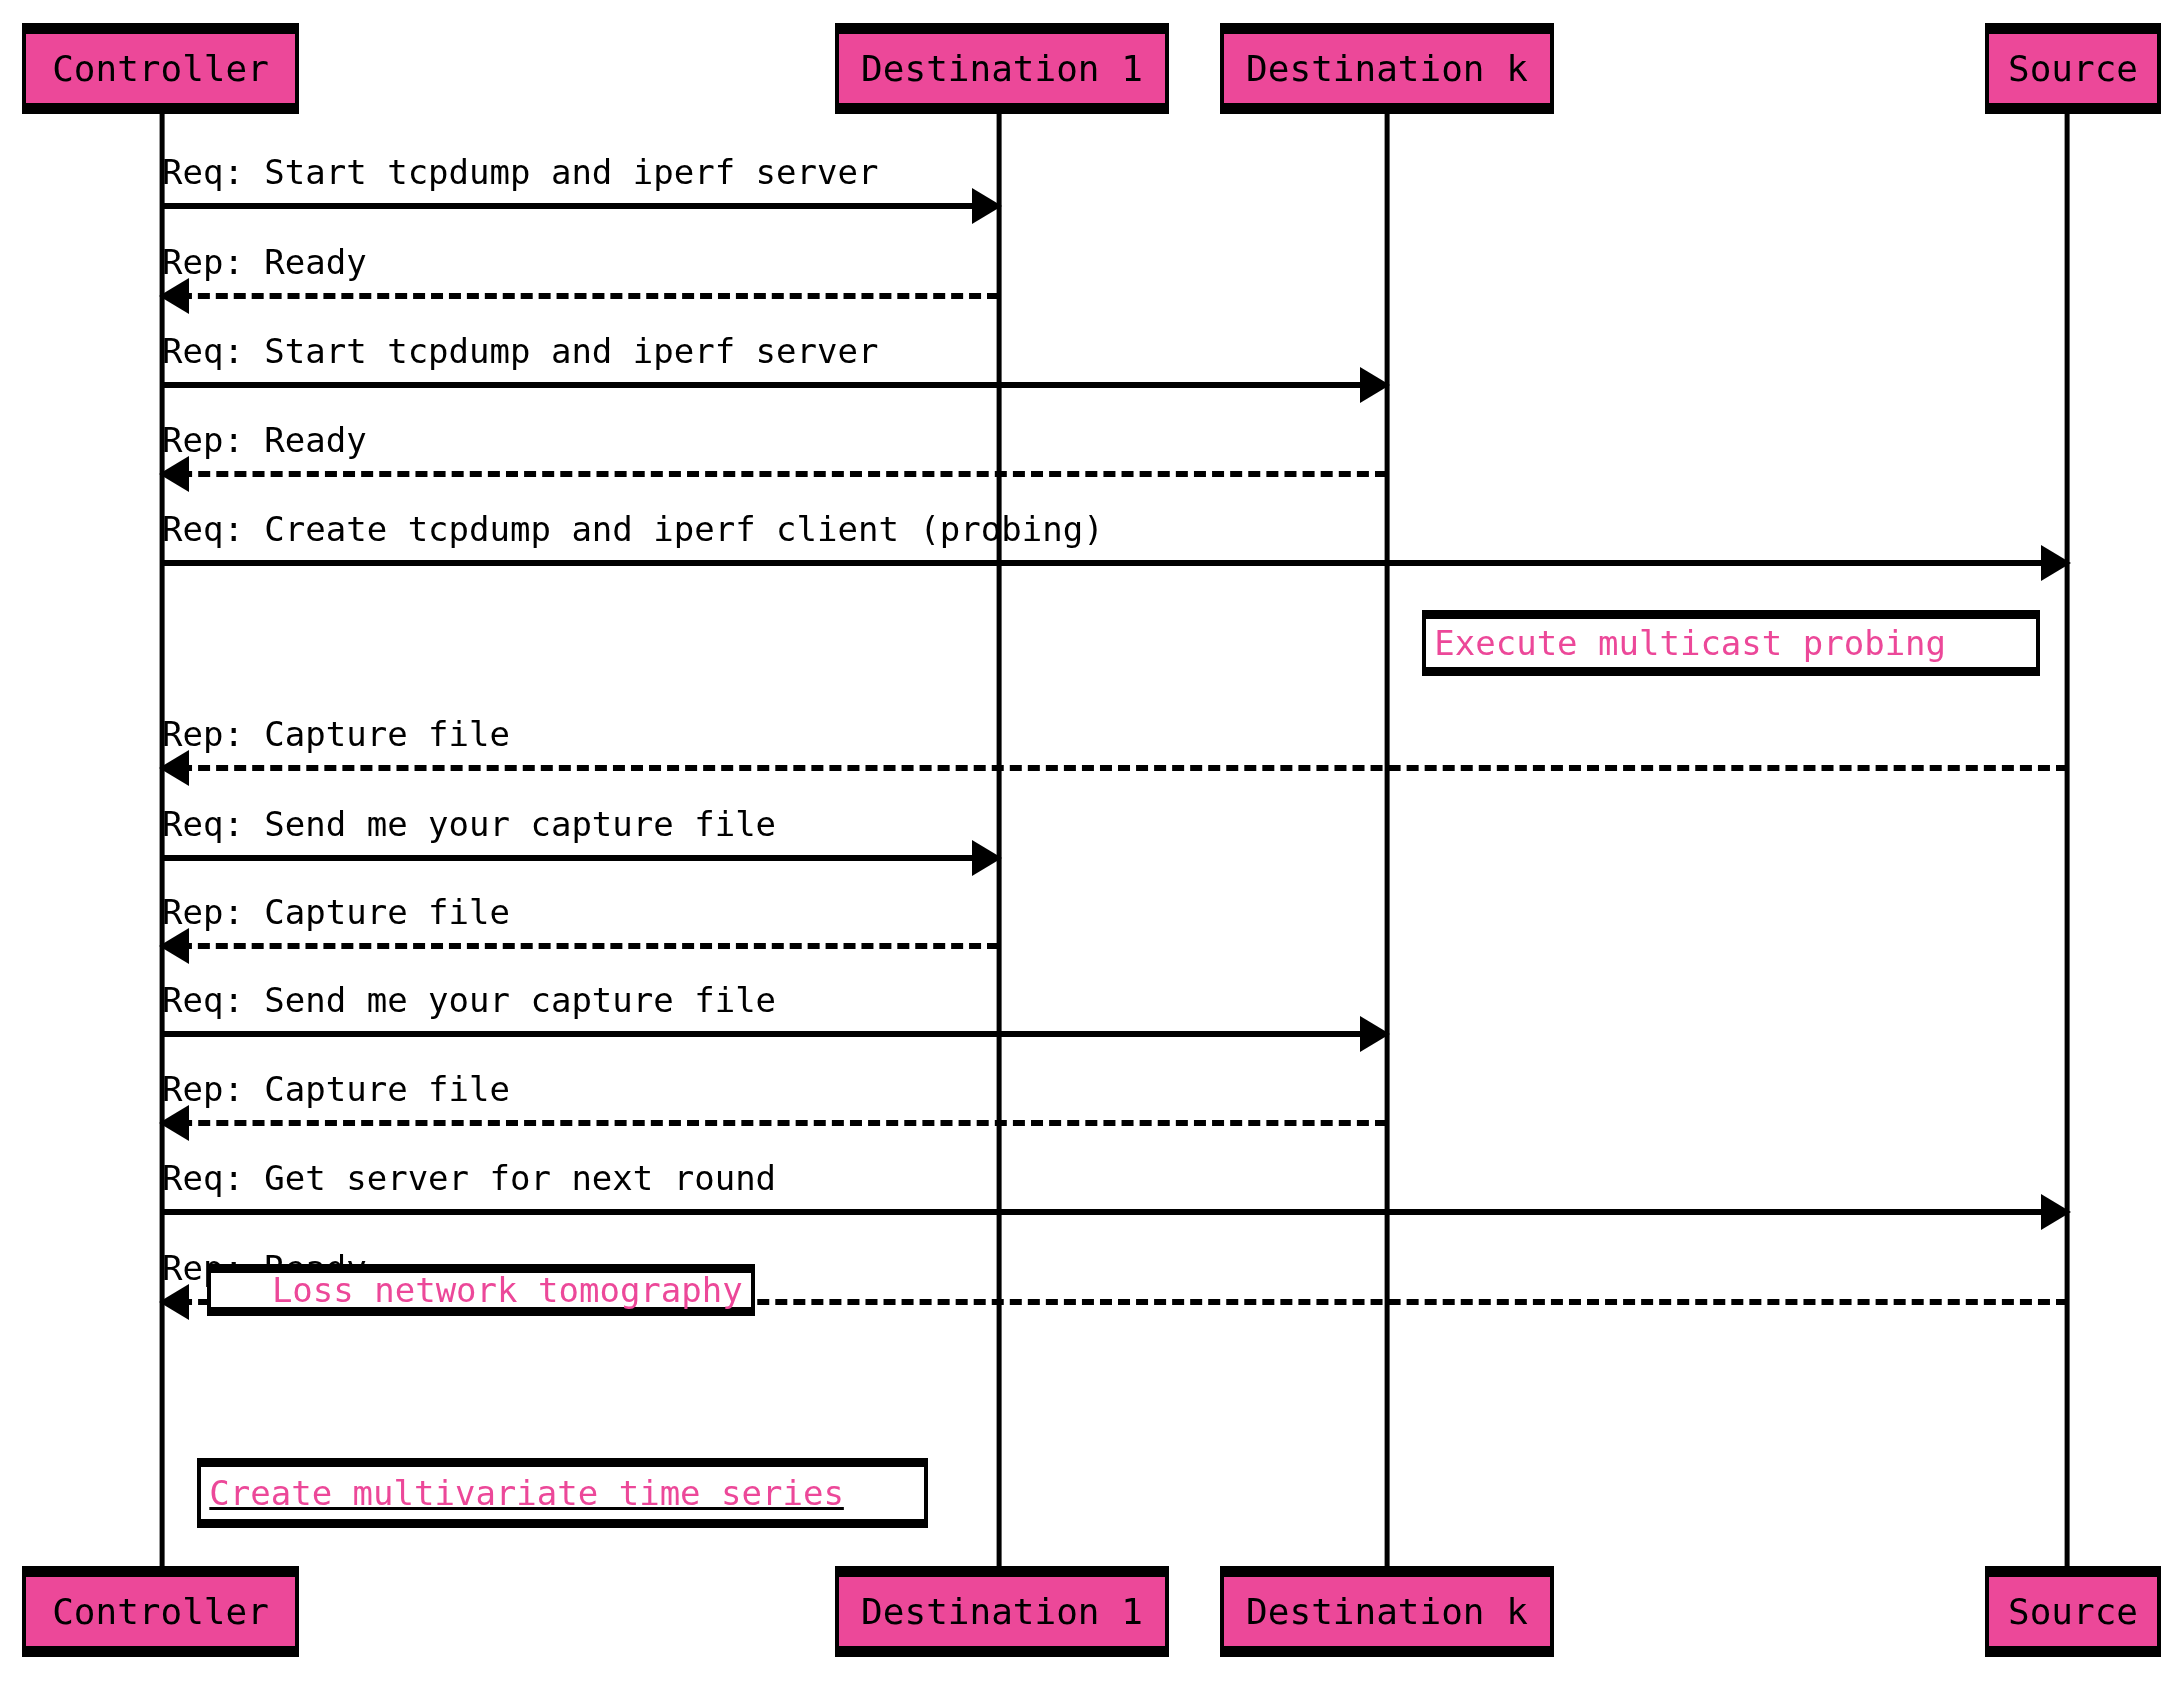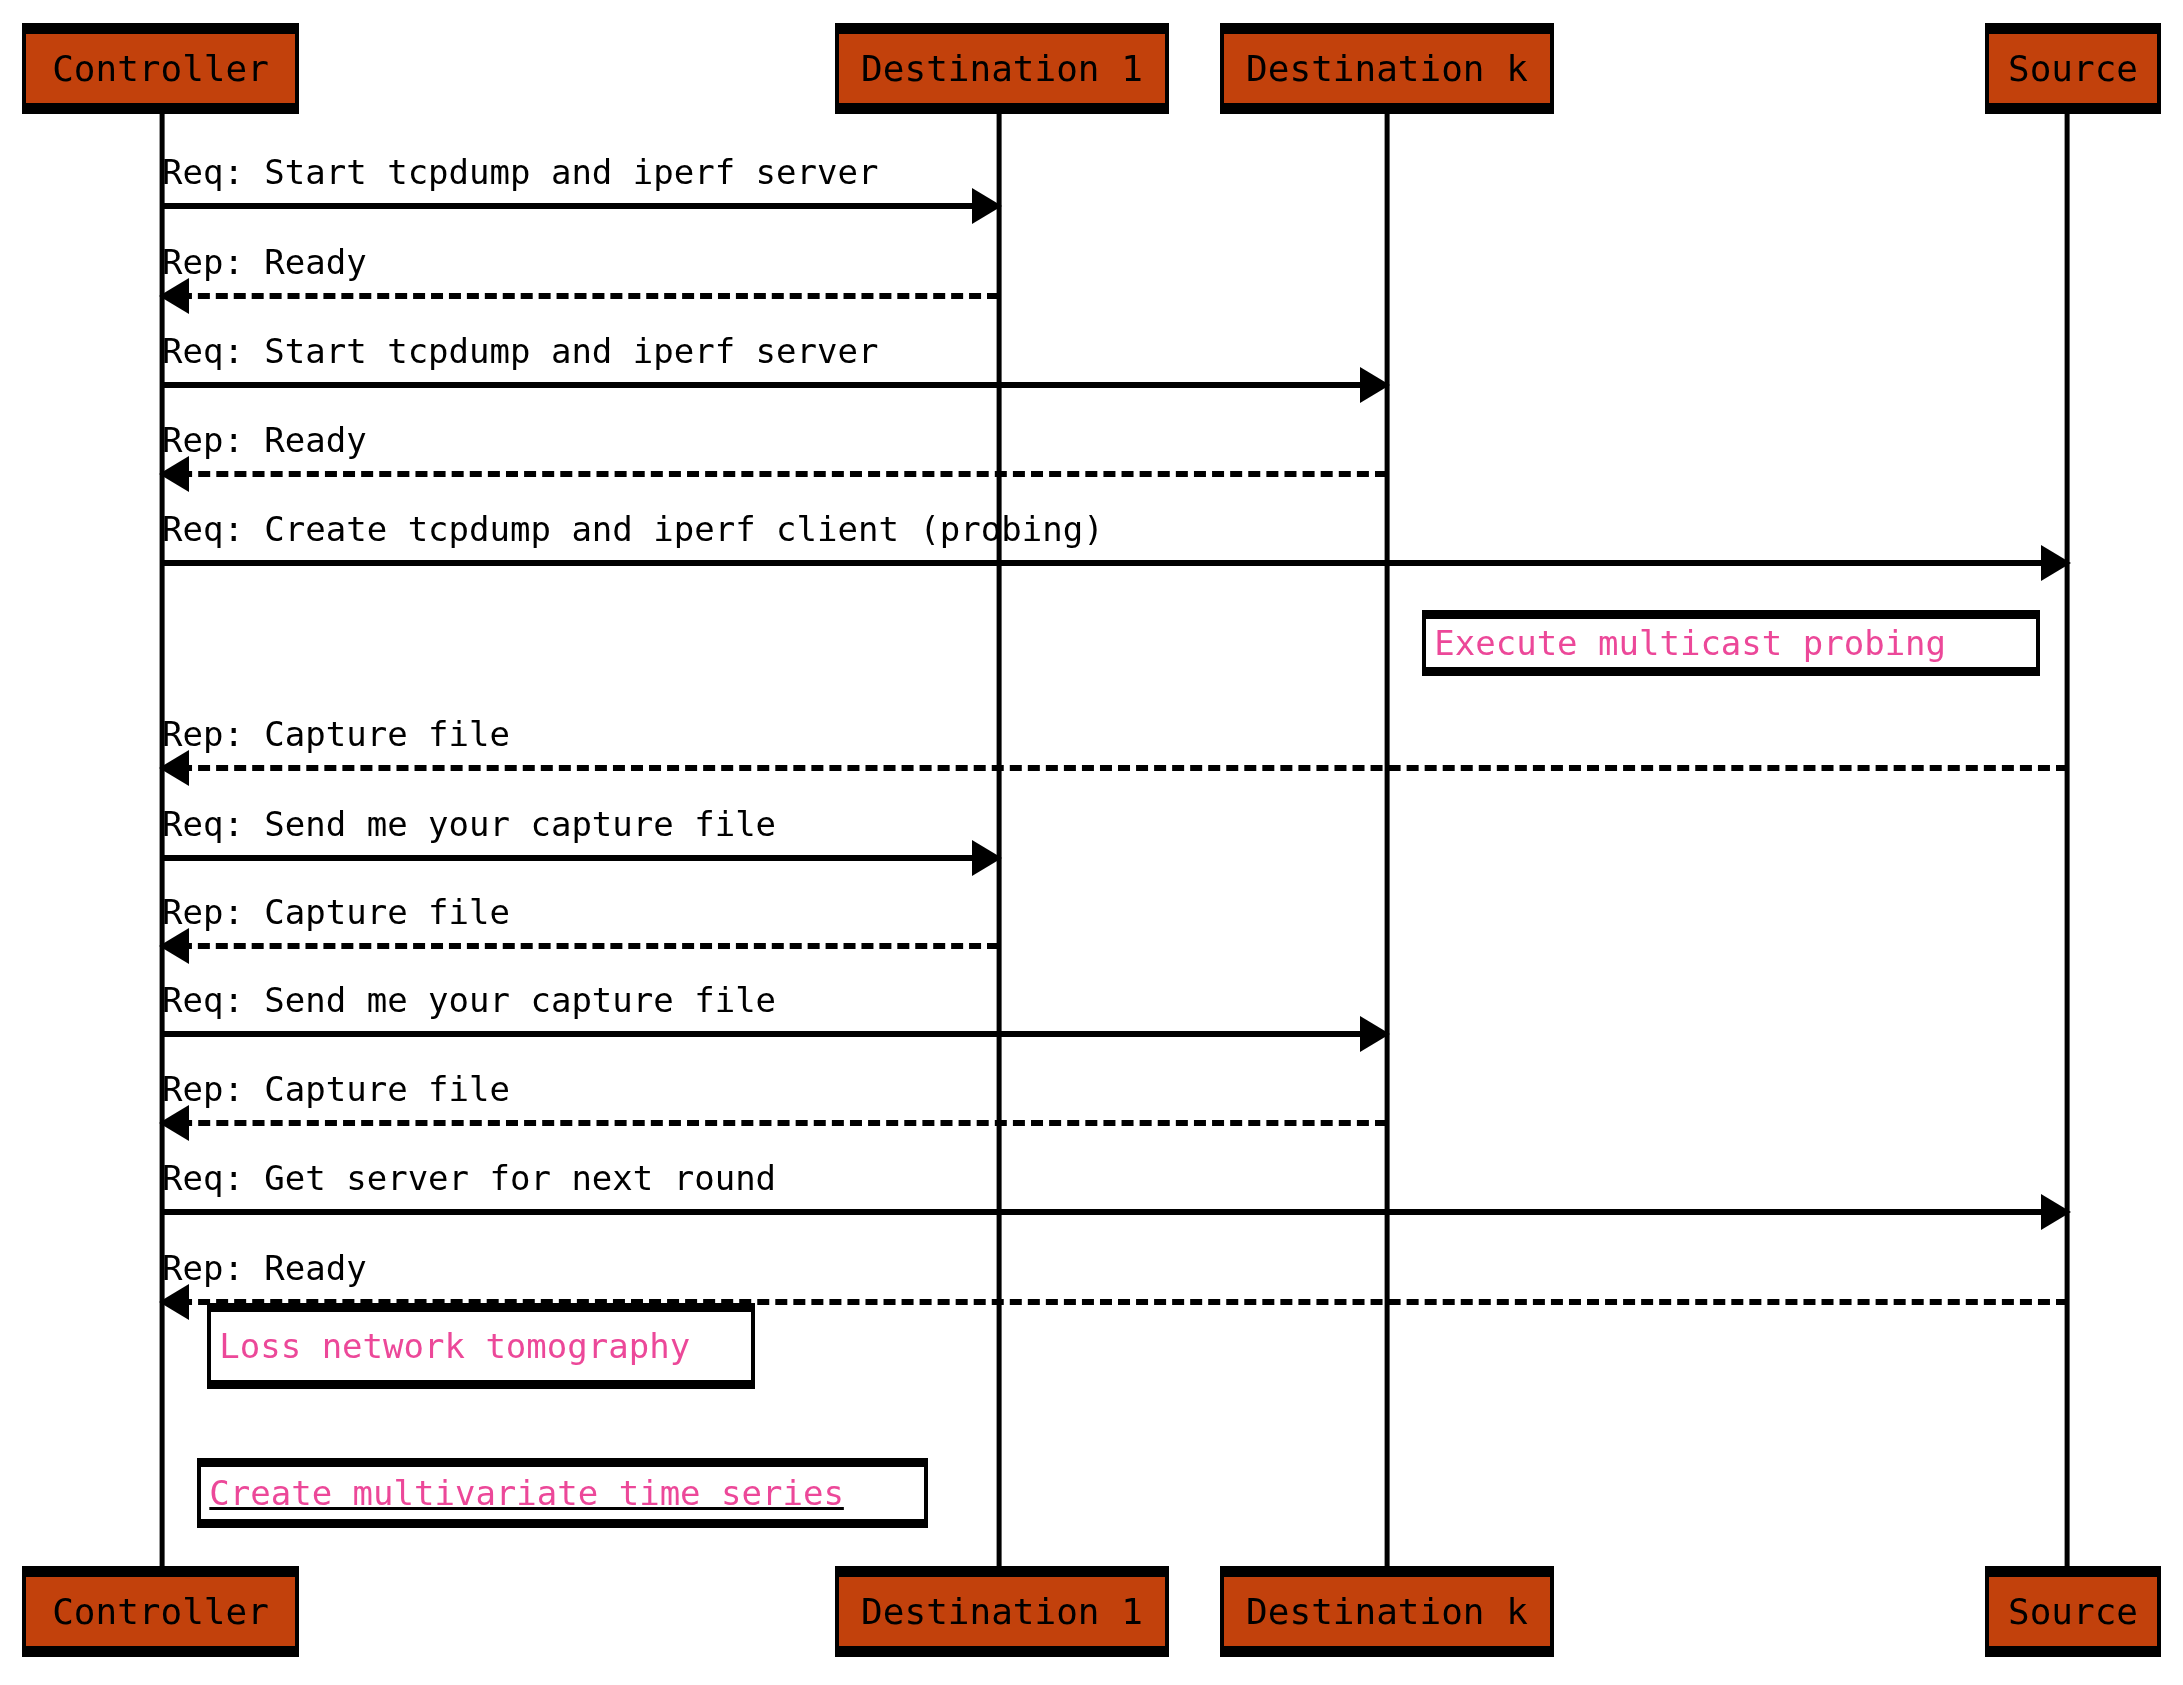--- a/index.html
+++ b/index.html
@@ -23,21 +23,21 @@
     position: absolute;
     width: 4.8px;
     background: #000000;
     transform: translateX(-2.4px);
   }
 
   
   .participant {
     position: absolute;
     box-sizing: border-box;
-    background: #c2410c;
+    background: #ec4899;
     border-left: 4.8px solid #000000;
     border-right: 4.8px solid #000000;
     border-top: 11.7px solid #000000;
     border-bottom: 11.7px solid #000000;
     display: flex;
     align-items: center;
     justify-content: center;
     z-index: 5;
   }
   .participant .plabel {
@@ -202,21 +202,21 @@
       <div class="msg reply" style="left: 162px; width: 1906px; top: 1299px;">
         <div class="line"></div>
         <div class="head-left"></div>
         <div class="mlabel">Rep: Ready</div>
       </div>
     </div>
   <div id="notes">
       <div class="note" style="left: 1422px; top: 610px; width: 618px; height: 66px;">
         <span class="nlabel">Execute multicast probing</span>
       </div>
-      <div class="note" style="left: 207px; top: 1303px; width: 548px; height: 86px;">
+      <div class="note" style="left: 207px; top: 1264px; width: 548px; height: 52px; justify-content: flex-end;">
         <span class="nlabel">Loss network tomography</span>
       </div>
       <div class="note" style="left: 197px; top: 1458px; width: 731px; height: 70px; text-decoration: underline;">
         <span class="nlabel">Create multivariate time series</span>
       </div>
     </div>
   <div id="footers">
       <div class="participant" style="left: 22px; width: 277px; top: 1566px; height: 91px;">
         <span class="plabel">Controller</span>
       </div>

